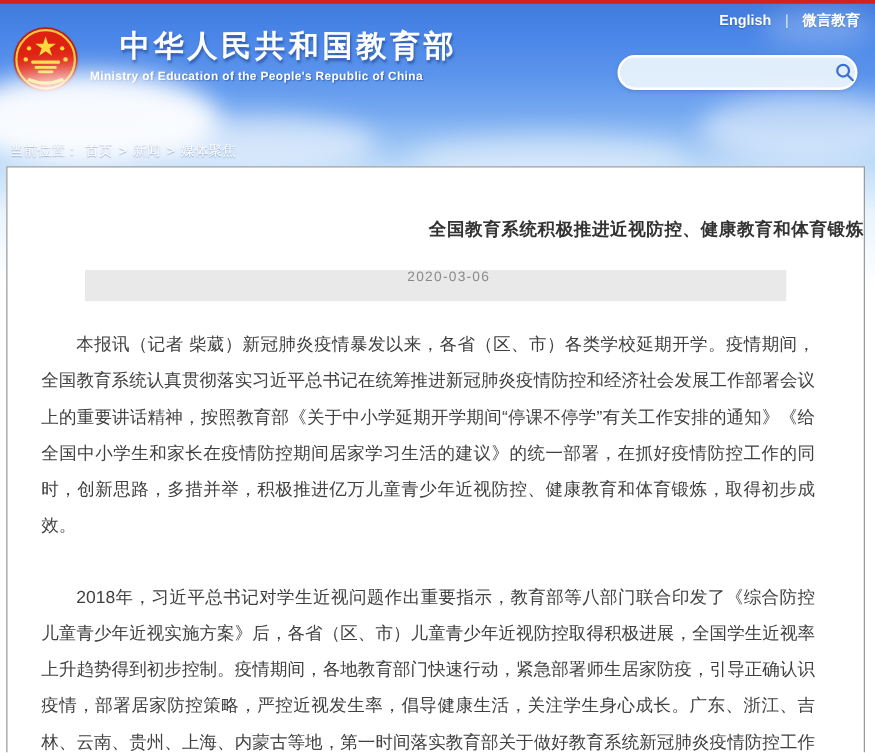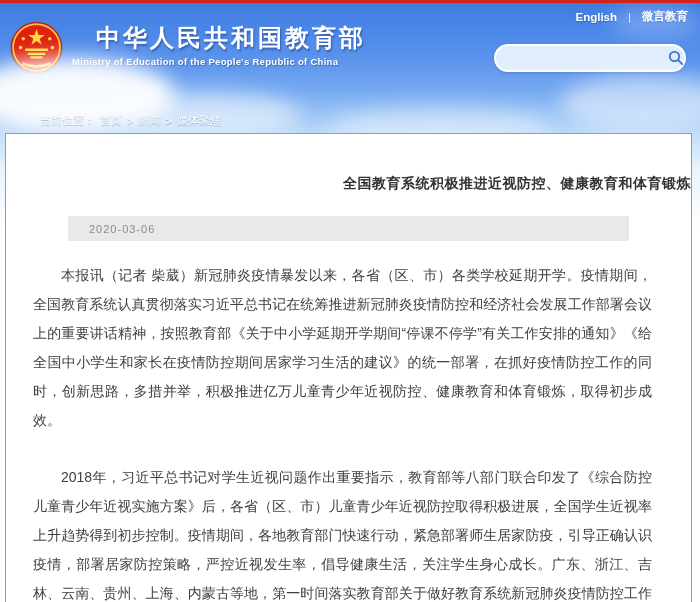--- a/index.html
+++ b/index.html
@@ -53,42 +53,42 @@
   }
   .search-input {
     flex:1; height:100%; border:none; outline:none; background:transparent;
     padding:0 4px 0 12px; font-size:12px; color:#333;
   }
   .search-btn { border:none; background:transparent; width:28px; height:24px; cursor:pointer; display:flex; align-items:center; justify-content:center; }
 
   .breadcrumb {
     position:absolute; left:8px; top:113px; z-index:3;
     color:#fff; font-size:11px; text-shadow:0 1px 1px rgba(40,80,150,.45);
-    display:flex; align-items:center; gap:5px;margin-left:32px;
+    display:flex; align-items:center; gap:5px;
   }
   .breadcrumb a { color:#fff; text-decoration:none; cursor:pointer; }
 
   .panel {
     position:absolute; left:5px; top:133px; width:687px; height:475px;
     background:#fff; border:1px solid #9b9b9b; z-index:4;
   }
 
   .article-supertitle {
     margin-top:41px; text-align:right;
     font-size:14px; font-weight:bold; color:#333; letter-spacing:.5px;
   }
   .article-title {
     margin-top:12px; text-align:center;
     font-size:19px; font-weight:bold; color:#2e2e2e; letter-spacing:1px;
   }
 
   .date-bar {
     margin:23px 62px 0 62px; height:25px; background:#e9e9e9;
     display:flex; align-items:center; gap:28px;
-    padding-left:21px; font-size:11px; color:#8a8a8a; letter-spacing:1px;
+    padding-left:21px; font-size:11px; color:#8a8a8a; letter-spacing:1px;flex-direction:column;
   }
 
   .article-body {
     margin:20px 39px 0 27px;
     font-size:14px; color:#404040; line-height:29px;
     text-align:justify;
   }
   .article-body p { text-indent:2em; }
   .article-body p + p { margin-top:28px; }
 

